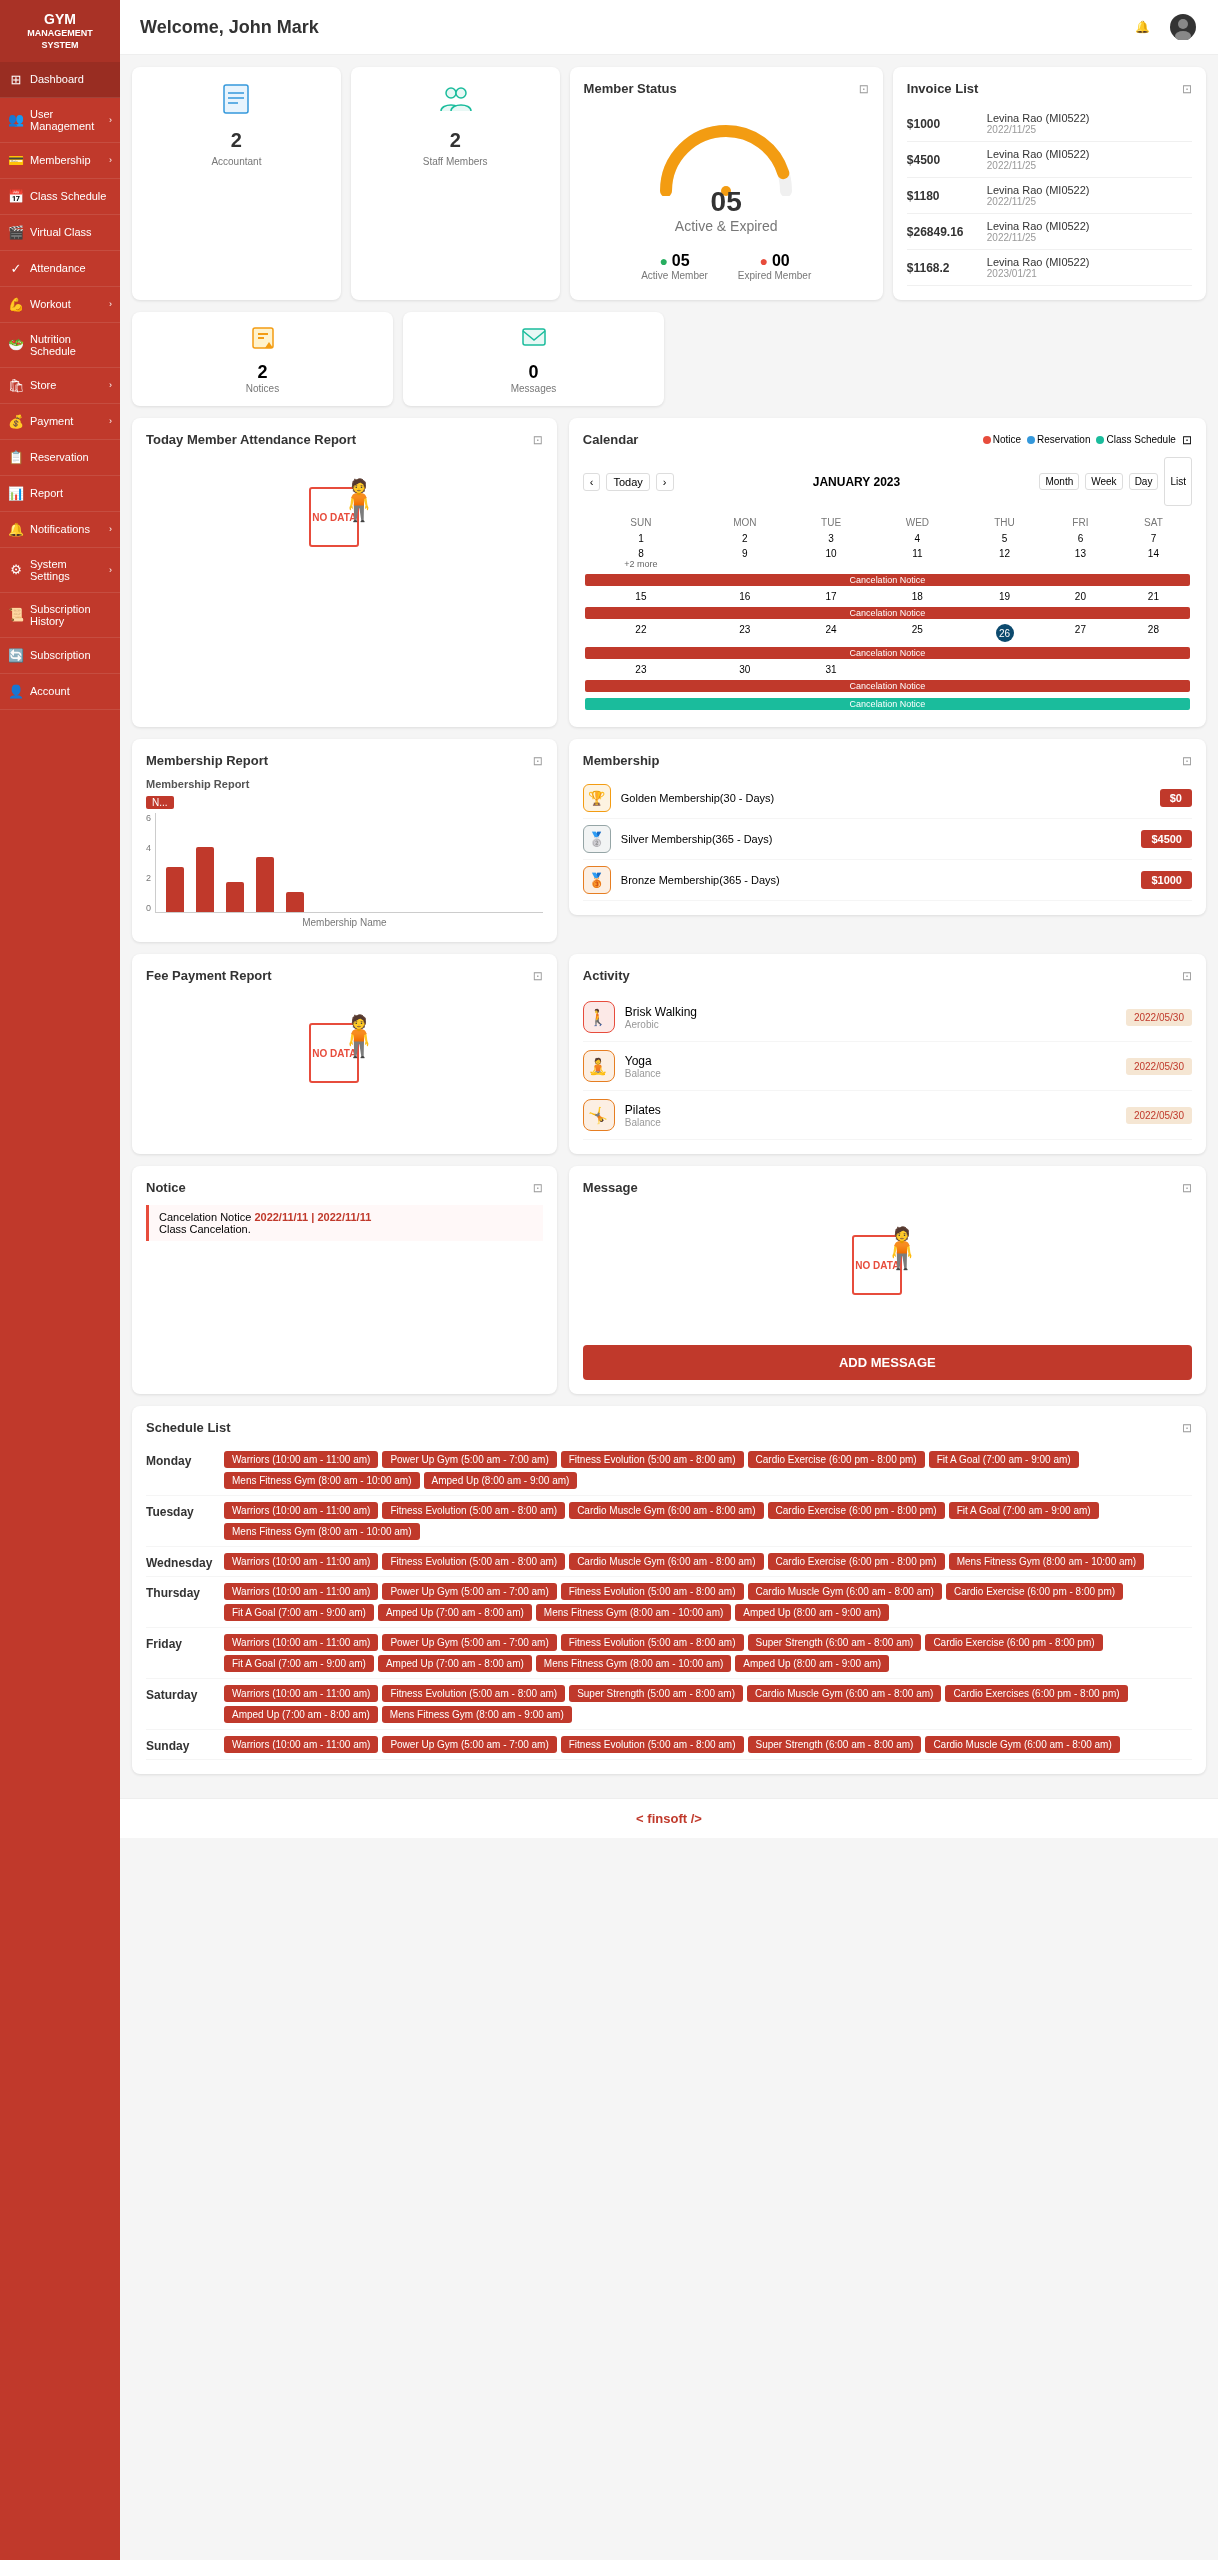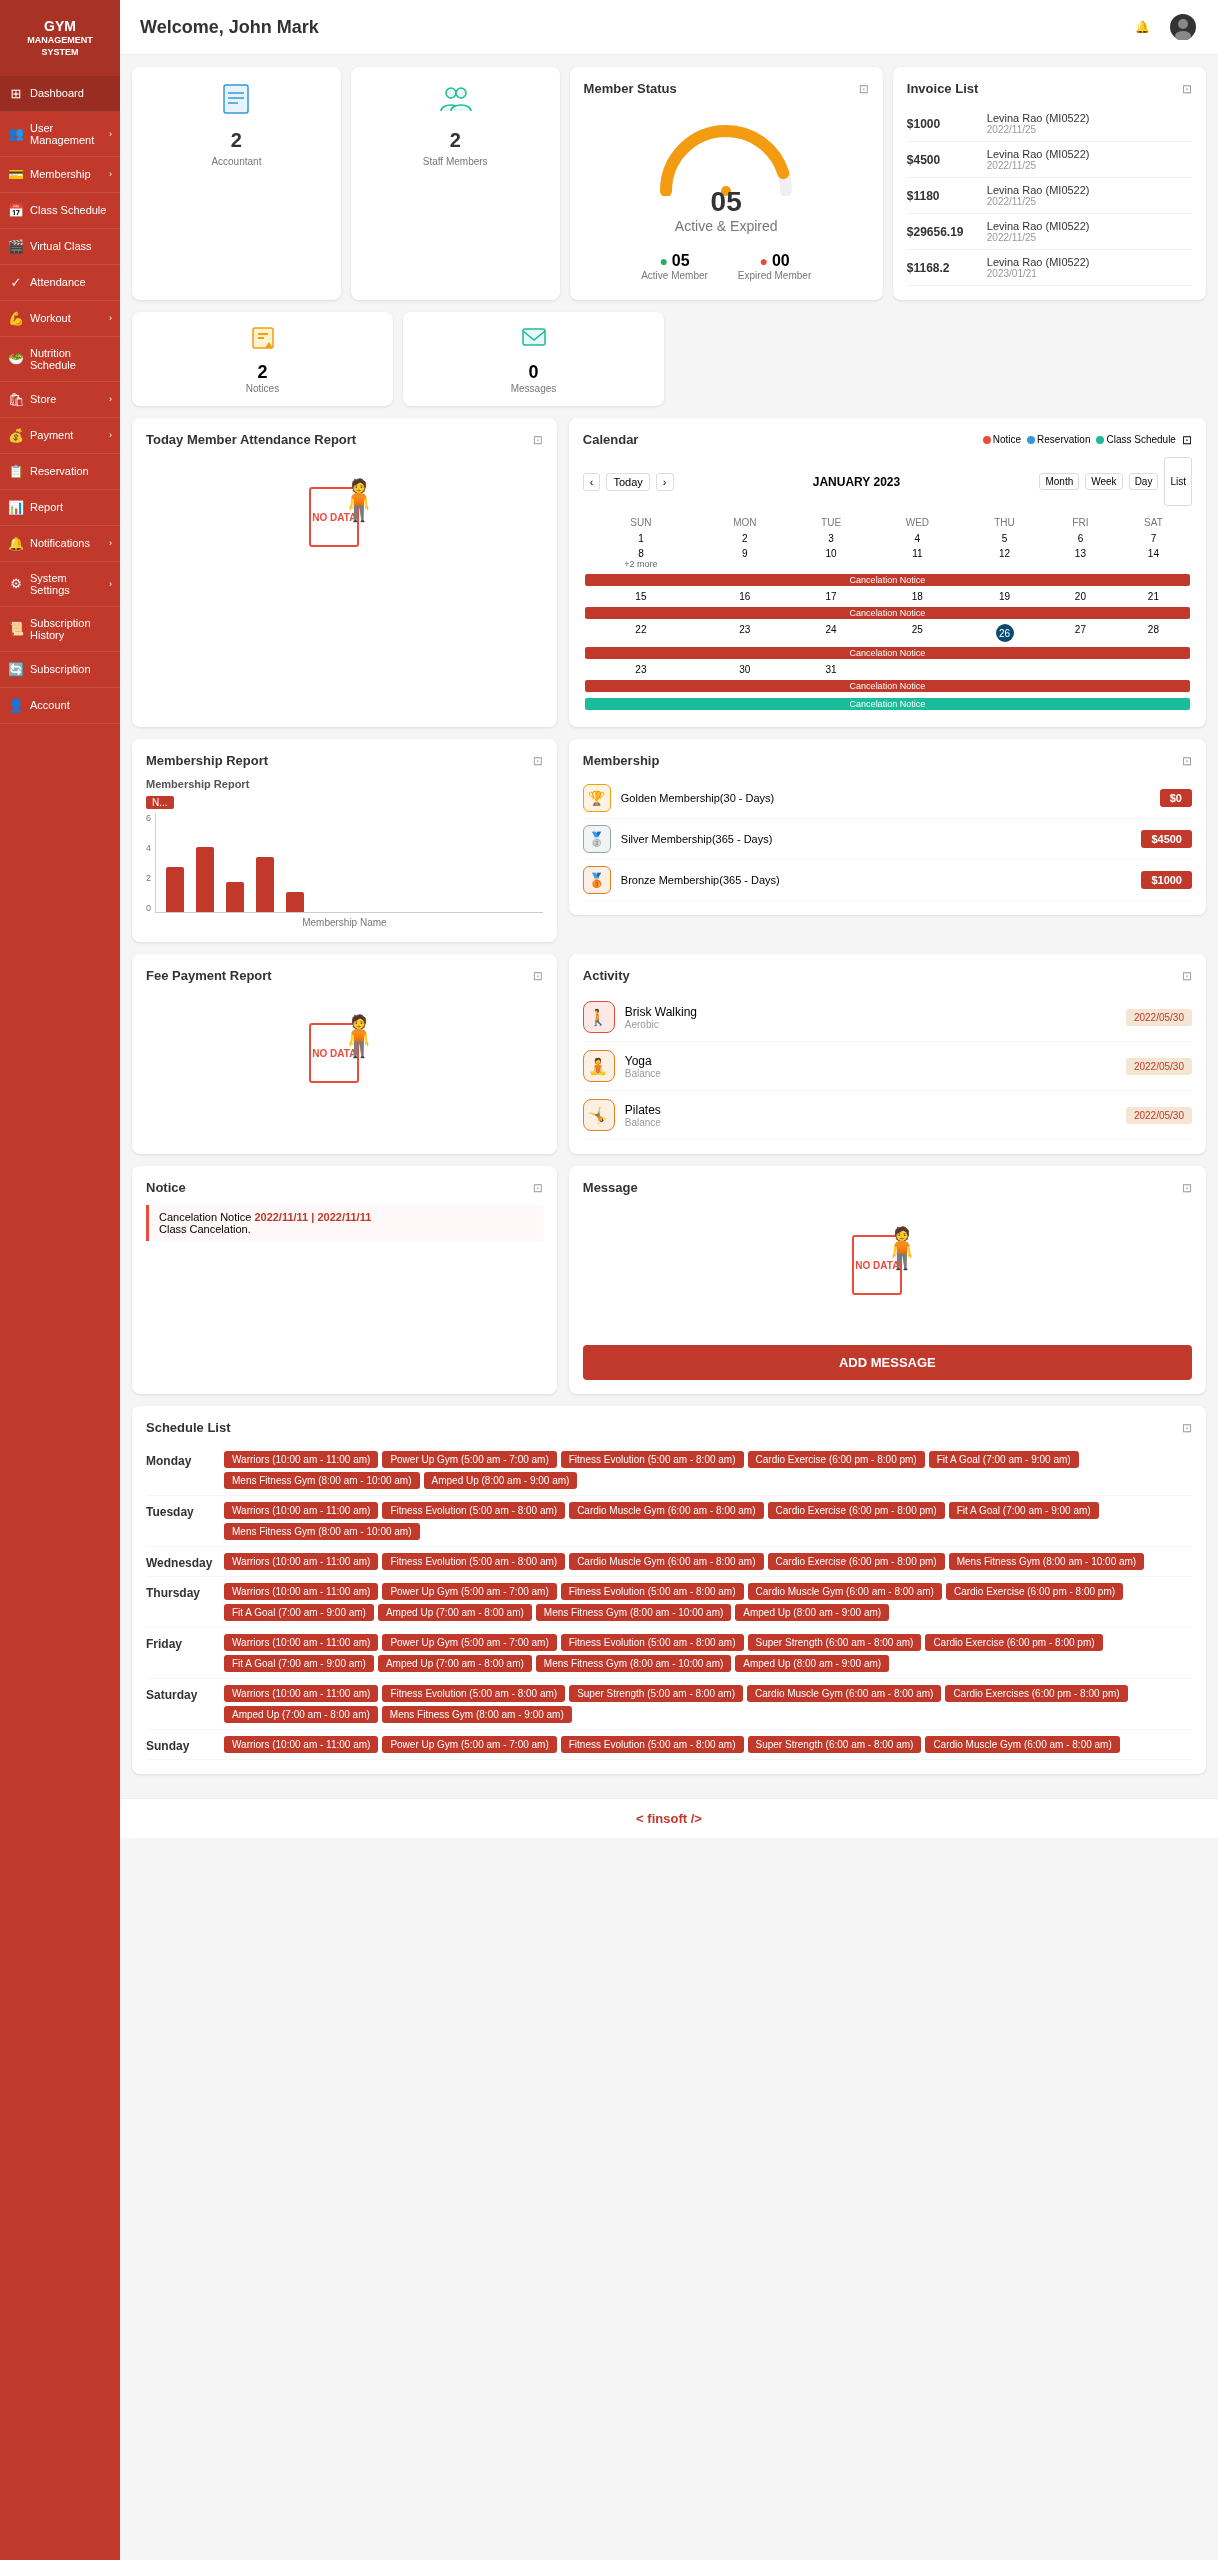--- a/index.html
+++ b/index.html
@@ -9,21 +9,21 @@
     .sidebar {
       width: 120px;
       background: #c0392b;
       min-height: 100vh;
       display: flex;
       flex-direction: column;
       flex-shrink: 0;
     }
     .sidebar-logo {
       background: #a93226;
-      padding: 17px;
+      padding: 10px;
       text-align: center;
       color: white;
       font-weight: bold;
       font-size: 11px;
       line-height: 1.3;
     }
     .sidebar-logo span { display: block; font-size: 14px; font-weight: 900; }
     .sidebar-item {
       display: flex;
       align-items: center;
@@ -479,21 +479,21 @@
     </div>
             </div>
             <div class="invoice-row">
               <div class="invoice-amount">$1180</div>
     <div class="invoice-details">
       <div class="invoice-name">Levina Rao (MI0522)</div>
       <div class="invoice-date">2022/11/25</div>
     </div>
             </div>
             <div class="invoice-row">
-              <div class="invoice-amount">$29656.19</div>
+              <div class="invoice-amount">$26849.16</div>
     <div class="invoice-details">
       <div class="invoice-name">Levina Rao (MI0522)</div>
       <div class="invoice-date">2022/11/25</div>
     </div>
             </div>
             <div class="invoice-row">
               <div class="invoice-amount">$1168.2</div>
     <div class="invoice-details">
       <div class="invoice-name">Levina Rao (MI0522)</div>
       <div class="invoice-date">2023/01/21</div>

